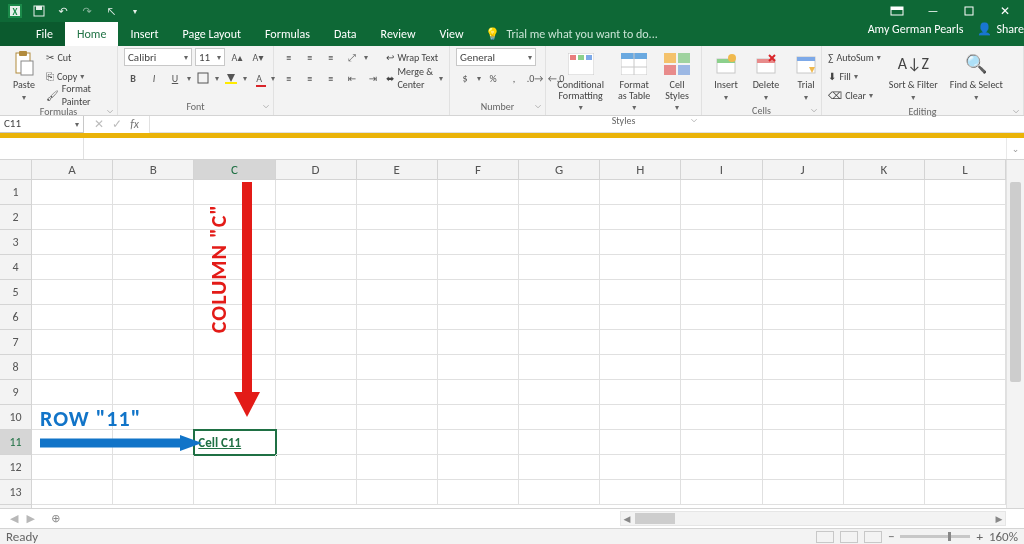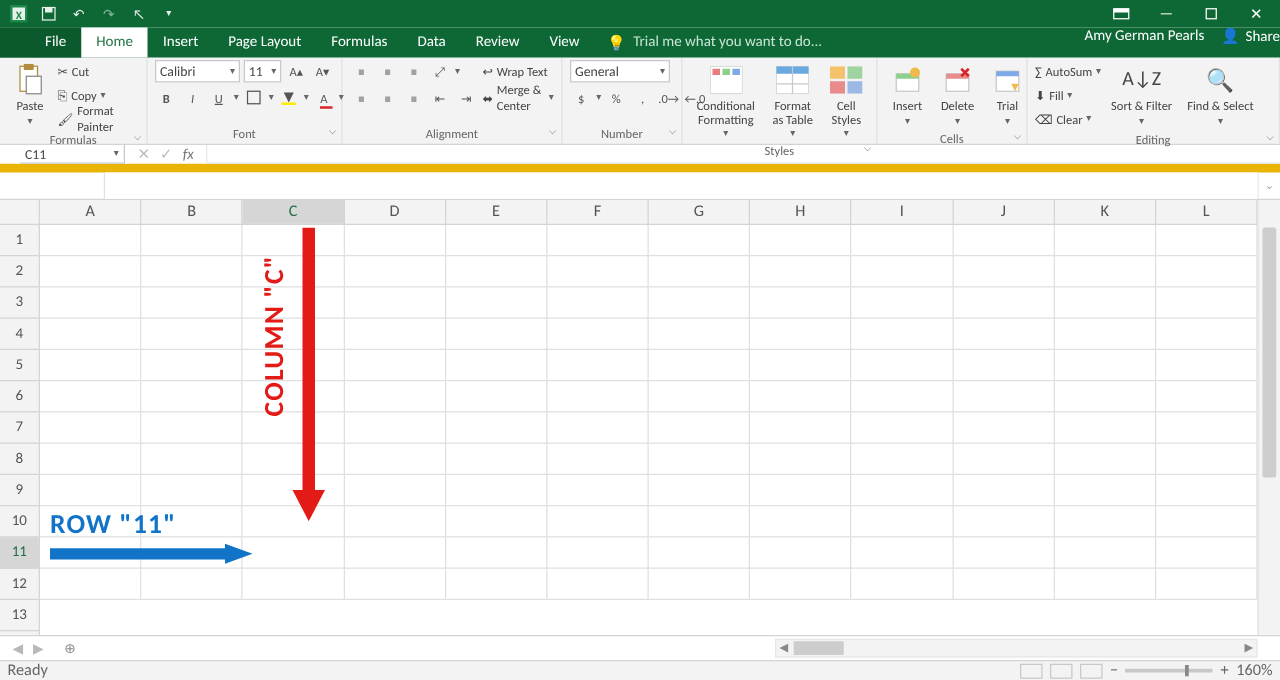--- a/index.html
+++ b/index.html
@@ -39,21 +39,21 @@
   .dd { font-size:8px; color:#666; }
 
   
   .fbar { height: 44px; border-bottom:1px solid #d4d4d4; display:flex; flex-direction:column; }
   .fbar-row { display:flex; align-items:stretch; height:22px; }
   .namebox { width:84px; border:1px solid #c8c8c8; border-top:none; border-left:none; display:flex; align-items:center; padding:0 4px; font-size:11px; justify-content:space-between; background:#fff;}
   .fb-btns { display:flex; align-items:center; gap:8px; padding:0 10px; color:#bcbcbc; border-right:1px solid #e1e1e1;}
   .fx { font-style:italic; color:#777; }
   .formula-input { flex:1; border:1px solid #e1e1e1; border-left:none; border-top:none; border-right:none; background:#fff;}
   .fbar-spacer { flex:1; background:#fff;}
-  .fbar .fbar-row:first-child { border-bottom:7px solid #eab308;padding-left:16px;}
+  .fbar .fbar-row:first-child { border-bottom:5px solid #eab308;}
 
   
   .gridwrap { position:relative; height: 348px; display:flex; }
   .corner { width:32px; height:20px; background:#f3f3f3; border-right:1px solid #d4d4d4; border-bottom:1px solid #d4d4d4; position:absolute; left:0; top:0;}
   .colheads { position:absolute; left:32px; right:18px; top:0; height:20px; display:flex; background:#f3f3f3; border-bottom:1px solid #d4d4d4;}
   .colhead { width:86px; border-right:1px solid #d4d4d4; display:flex; align-items:center; justify-content:center; font-size:13px; color:#555;}
   .colhead.sel { background:#d6d6d6; color:#1f7044; font-weight:500;}
   .rowheads { position:absolute; left:0; top:20px; bottom:0; width:32px; background:#f3f3f3; border-right:1px solid #d4d4d4;}
   .rowhead { height:25px; border-bottom:1px solid #d4d4d4; display:flex; align-items:center; justify-content:center; font-size:12px; color:#555;}
   .rowhead.sel { background:#d6d6d6; color:#1f7044; font-weight:500;}
@@ -252,21 +252,20 @@
             <span>↩</span>
             <span>Wrap Text</span>
           </div>
         <div class="smallrow">
             <span>⬌</span>
             <span>Merge &amp; Center</span>
             <span class="dd">▾</span>
           </div>
       </div>
     </div>
-    <div class="group-label">Alignment</div>
   </div>
 
   <div class="group" style="width:96px">
     <div class="group-body">
       <div class="stack" style="gap:3px">
         <div class="numfmt">
             <span>General</span>
             <span class="dd">▾</span>
           </div>
         <div class="smallrow">
@@ -586,20 +585,34 @@
         <div class="cell"></div>
         <div class="cell"></div>
         <div class="cell"></div>
         <div class="cell"></div>
         <div class="cell"></div>
         <div class="cell"></div>
       </div>
       <div class="row">
         <div class="cell"></div>
         <div class="cell"></div>
+        <div class="cell active">Cell C11</div>
+        <div class="cell"></div>
+        <div class="cell"></div>
+        <div class="cell"></div>
+        <div class="cell"></div>
+        <div class="cell"></div>
+        <div class="cell"></div>
+        <div class="cell"></div>
+        <div class="cell"></div>
+        <div class="cell"></div>
+      </div>
+      <div class="row">
+        <div class="cell"></div>
+        <div class="cell"></div>
         <div class="cell"></div>
         <div class="cell"></div>
         <div class="cell"></div>
         <div class="cell"></div>
         <div class="cell"></div>
         <div class="cell"></div>
         <div class="cell"></div>
         <div class="cell"></div>
         <div class="cell"></div>
         <div class="cell"></div>

